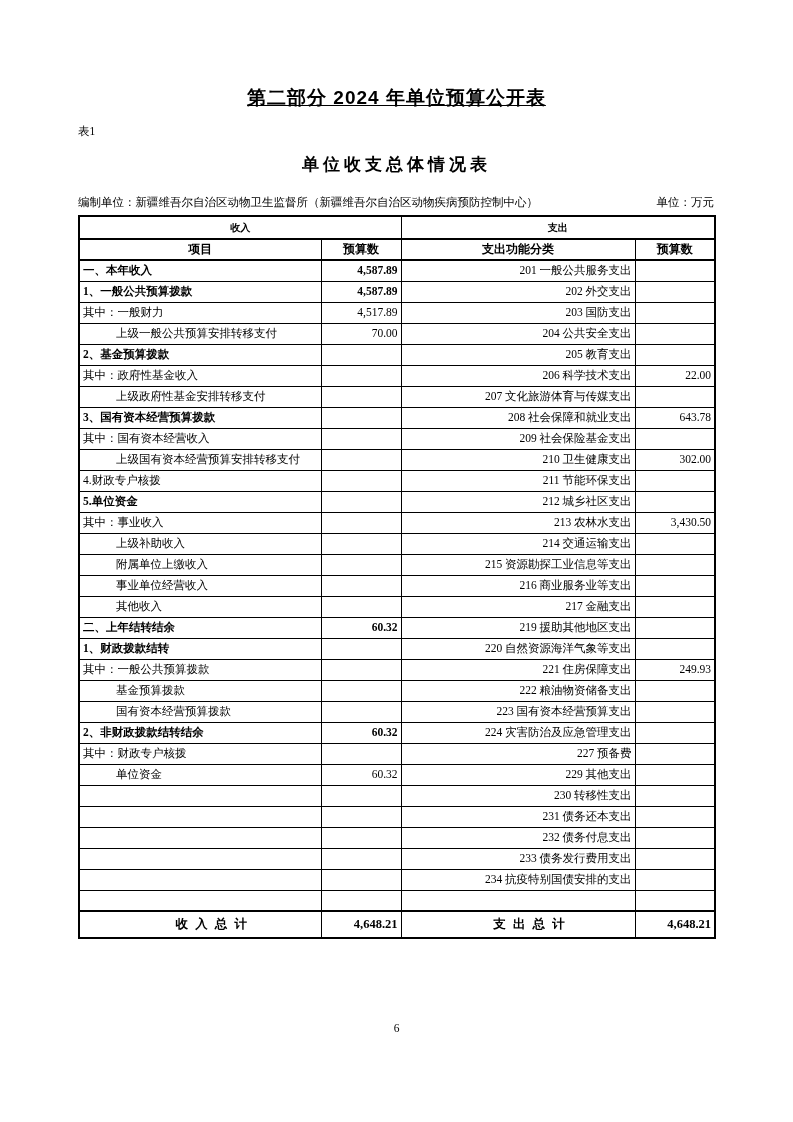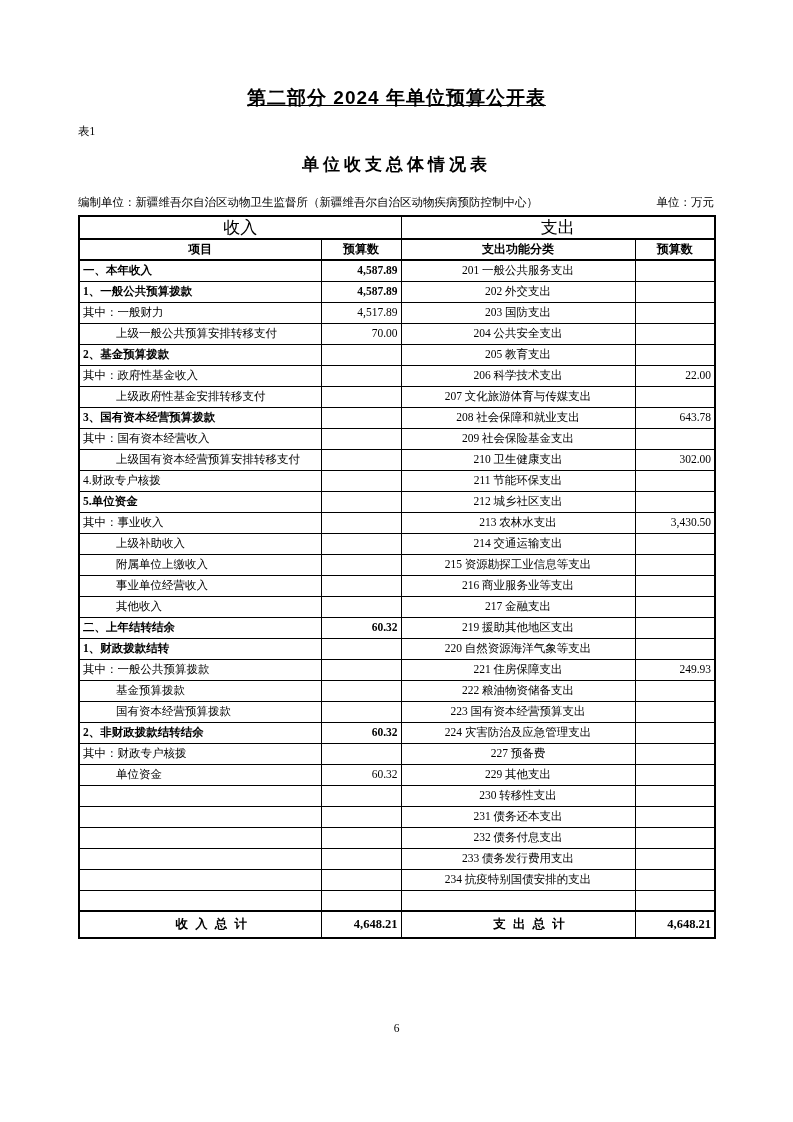--- a/index.html
+++ b/index.html
@@ -35,31 +35,31 @@
     border-collapse: collapse; table-layout: fixed;
     border: 2px solid #000;
   }
   table.budget th, table.budget td {
     border: 1px solid #000;
     font-size: 11.5px; line-height: 1.15;
     padding: 0 3px; height: 21px;
     overflow: hidden; white-space: nowrap;
   }
   tr.group-header th {
-    font-size: 17px; font-weight: normal; text-align: center;
+    font-size: 10px; font-weight: bold; text-align: center;
     height: 23px; border-bottom: 2px solid #000;
   }
   tr.col-header th {
     font-size: 12px; font-weight: bold; text-align: center;
     height: 21px; border-bottom: 2px solid #000;
   }
   td.c-item { text-align: left; padding-left: 5px; }
   td.c-item.ind { padding-left: 36px; }
   td.c-num  { text-align: right; padding-right: 3px; }
-  td.c-func { text-align: center; padding-left: 4px; margin-left: 28px; }
+  td.c-func { text-align: right; padding-left: 4px; margin-left: 28px; }
   .bold { font-weight: bold; }
   tr.totals td {
     border-top: 2px solid #000;
     height: 27px; font-weight: bold; font-size: 12.5px;
   }
   tr.totals td.t-label { text-align: center; letter-spacing: 2px; padding-left: 27px; }
   tr.totals td.t-value { text-align: right; padding-right: 3px; }
 
   .page-number {
     position: absolute; top: 1022px; left: 0;

